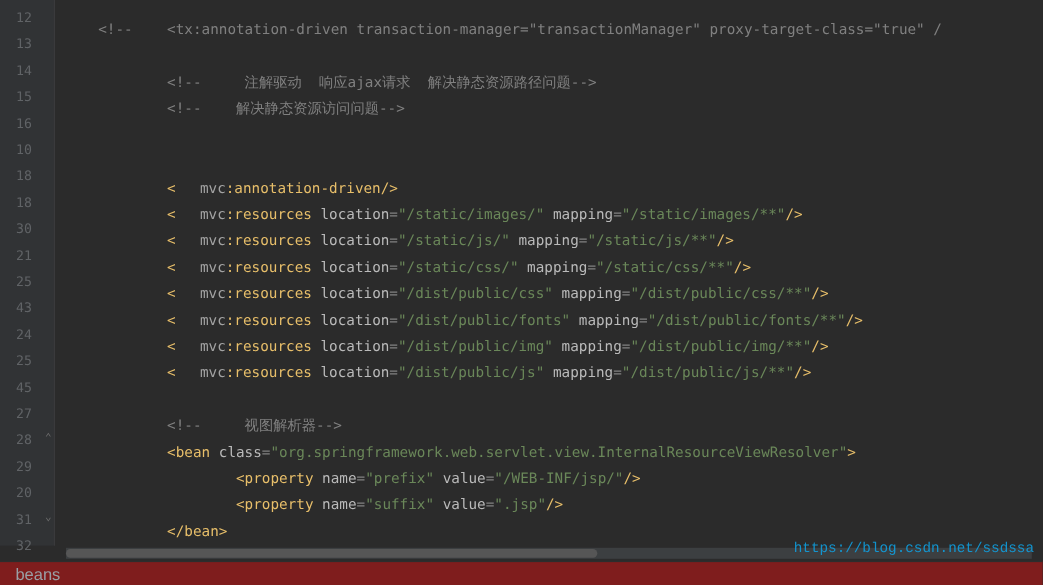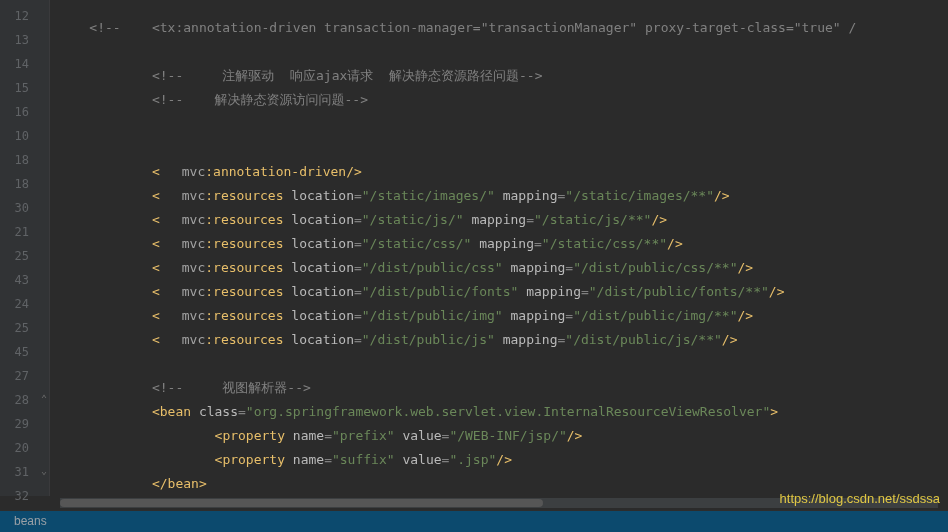--- a/index.html
+++ b/index.html
@@ -79,35 +79,35 @@
     width: 55%;
     background: #565656;
     border-radius: 4px;
   }
   .breadcrumb {
     position: absolute;
     bottom: 0;
     left: 0;
     right: 0;
     height: 22px;
-    background: #0c4a6e;
+    background: #7f1d1d;
     border-top: 1px solid #2d2d2d;
     color: #9aa0a6;
-    font-size: 12px;
+    font-size: 15px;
     padding: 3px 14px;
     font-family: "Segoe UI", sans-serif;
   }
   .watermark {
     position: absolute;
     bottom: 26px;
     right: 8px;
     font-size: 13px;
-    color: #fde047;
+    color: #0ea5e9;
     opacity: 0.85;
-    font-family: Liberation Sans, sans-serif;
+    font-family: Liberation Mono, monospace;
     padding-left: 12px;
   }
 </style>
 </head>
 <body>
 
 <div class="editor">
   <div class="gutter" id="gutter">
       <div class="ln">12</div>
       <div class="ln">13</div>

